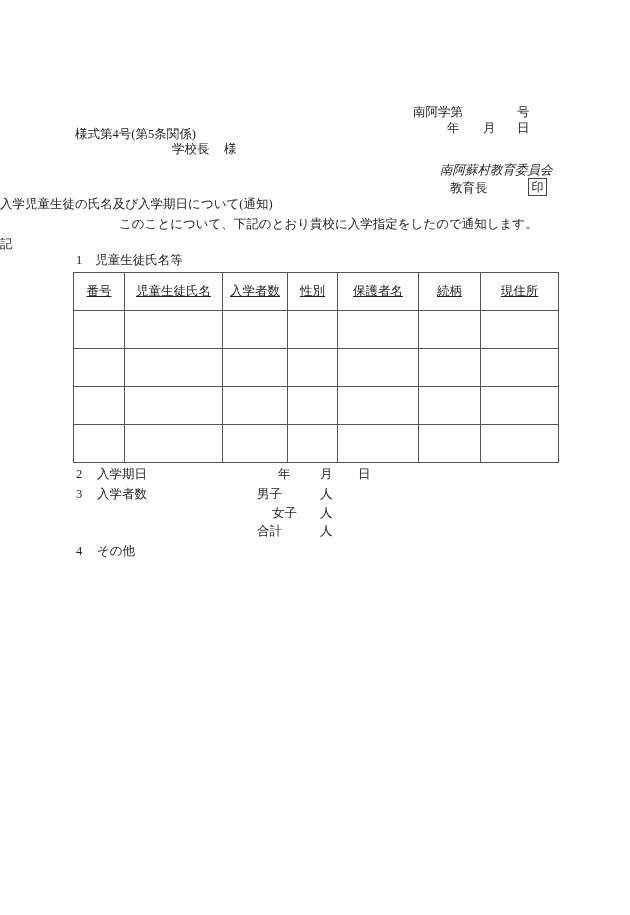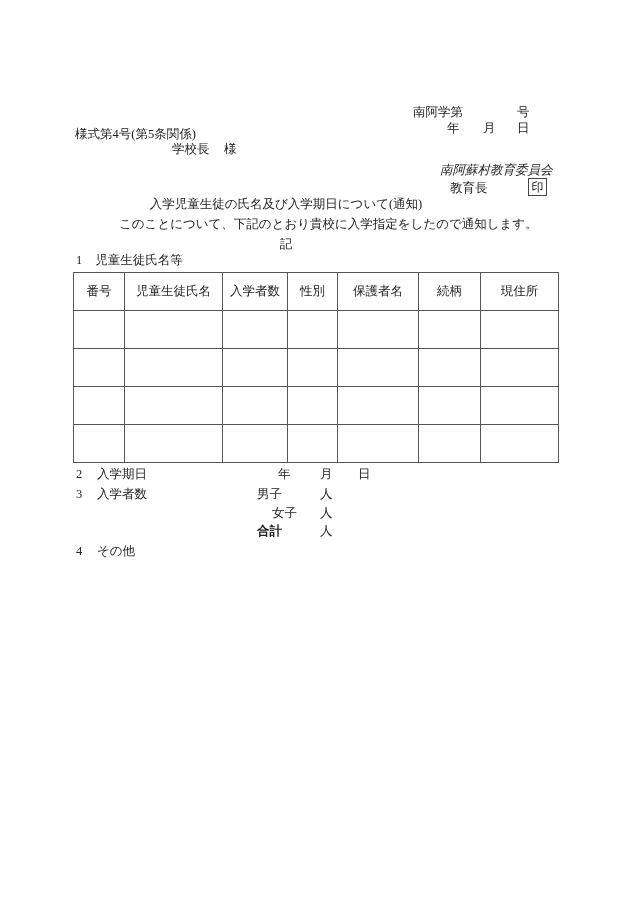--- a/index.html
+++ b/index.html
@@ -8,35 +8,36 @@
     width: 630px;
     height: 915px;
     margin: 0 auto;
     background: #ffffff;
     font-family: "Liberation Serif", "DejaVu Serif", serif;
     color: #222222;
     font-size: 12.5px;
     overflow: hidden;
   }
   .abs { position: absolute; white-space: nowrap; line-height: 1.15; }
-  .centerline { position: absolute; left: 0; width: 572px; text-align: center; white-space: nowrap; line-height: 1.15; }
+  .centerline { position: absolute; left: 0; width: 572px; white-space: nowrap; line-height: 1.15; }
   .seal-box {
     position: absolute;
     left: 528px; top: 178px;
     width: 17px; height: 16px;
     border: 1px solid #444444;
     display: flex; align-items: center; justify-content: center;
     font-size: 12px;
   }
   table.form-table {
     position: absolute;
     left: 73px; top: 272px;
     border-collapse: collapse;
     table-layout: fixed;
     width: 485px;
+    text-decoration: underline;
   }
   table.form-table th, table.form-table td {
     border: 1px solid #555555;
     padding: 0;
     font-weight: normal;
     font-size: 12.5px;
   }
   table.form-table th { height: 37px; text-align: center; vertical-align: middle; }
   table.form-table td { height: 37px; }
   .num { display: inline-block; }
@@ -141,19 +142,19 @@
 
   <div class="abs" style="left:76px; top:487px;">3</div>
   <div class="abs" style="left:97px; top:487px;">入学者数</div>
 
   <div class="abs" style="left:257px; top:487px;">男子</div>
   <div class="abs" style="left:320px; top:487px;">人</div>
 
   <div class="abs" style="left:272px; top:506px;">女子</div>
   <div class="abs" style="left:320px; top:506px;">人</div>
 
-  <div class="abs" style="left:257px; top:524px;font-weight:bold;">合計</div>
+  <div class="abs" style="left:257px; top:524px;">合計</div>
   <div class="abs" style="left:320px; top:524px;">人</div>
 
   <div class="abs" style="left:76px; top:544px;">4</div>
   <div class="abs" style="left:97px; top:544px;">その他</div>
 
 </div>
 
 </body></html>

